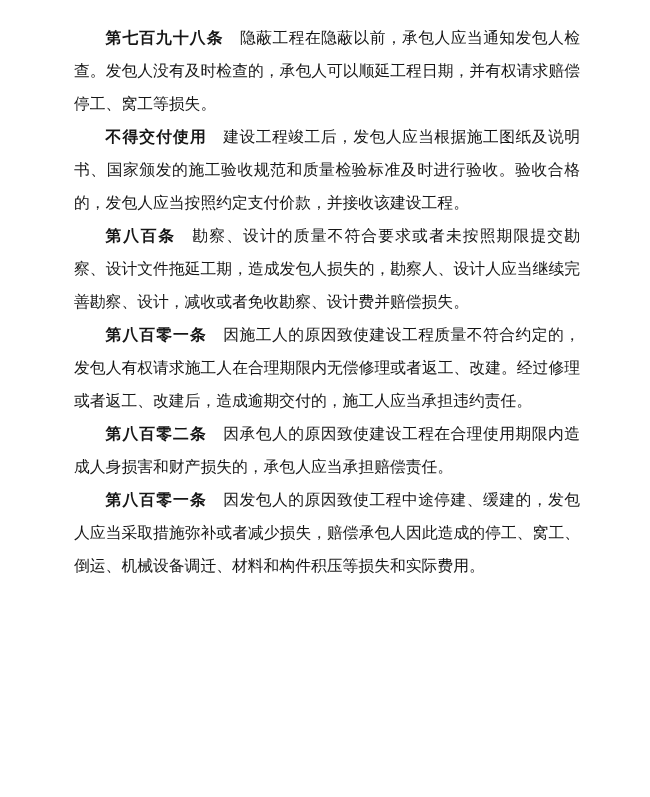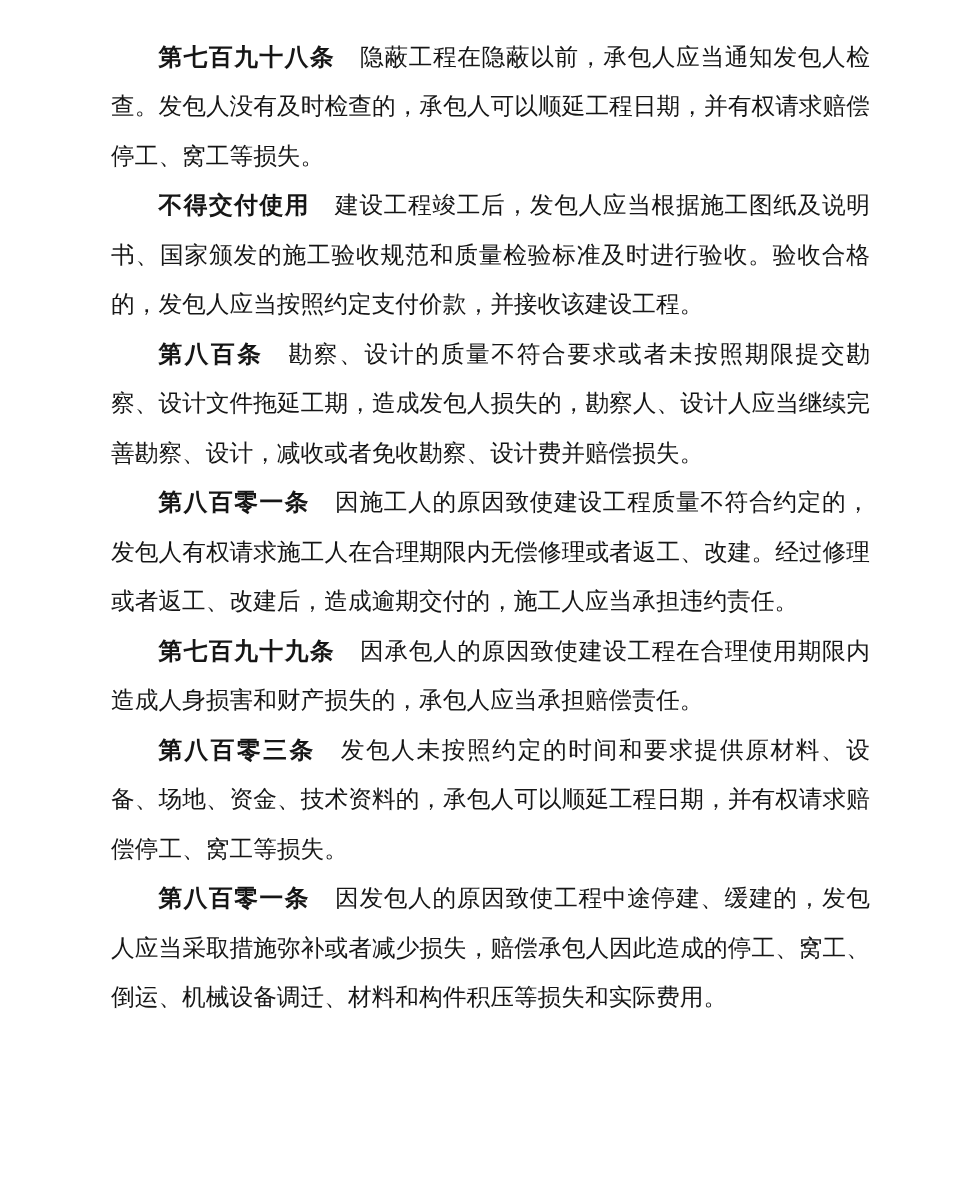--- a/index.html
+++ b/index.html
@@ -52,19 +52,18 @@
   <div class="doc">
   <p class="para"><span class="article-number">第七百九十八条</span><span class="article-text">隐蔽工程在隐蔽以前，承包人应当通知发包人检查。发包人没有及时检查的，承包人可以顺延工程日期，并有权请求赔偿停工、窝工等损失。</span></p>
 
   <p class="para"><span class="article-number">不得交付使用</span><span class="article-text">建设工程竣工后，发包人应当根据施工图纸及说明书、国家颁发的施工验收规范和质量检验标准及时进行验收。验收合格的，发包人应当按照约定支付价款，并接收该建设工程。</span></p>
 
 
   <p class="para"><span class="article-number">第八百条</span><span class="article-text">勘察、设计的质量不符合要求或者未按照期限提交勘察、设计文件拖延工期，造成发包人损失的，勘察人、设计人应当继续完善勘察、设计，减收或者免收勘察、设计费并赔偿损失。</span></p>
 
   <p class="para"><span class="article-number">第八百零一条</span><span class="article-text">因施工人的原因致使建设工程质量不符合约定的，发包人有权请求施工人在合理期限内无偿修理或者返工、改建。经过修理或者返工、改建后，造成逾期交付的，施工人应当承担违约责任。</span></p>
 
-  <p class="para"><span class="article-number">第七百九十九条</span><span class="article-text">因承包人的原因致使建设工程在合理使用期限内造成人身损害和财产损失的，承包人应当承担赔偿责任。</span></p>
+  <p class="para"><span class="article-number">第八百零二条</span><span class="article-text">因承包人的原因致使建设工程在合理使用期限内造成人身损害和财产损失的，承包人应当承担赔偿责任。</span></p>
 
-  <p class="para"><span class="article-number">第八百零三条</span><span class="article-text">发包人未按照约定的时间和要求提供原材料、设备、场地、资金、技术资料的，承包人可以顺延工程日期，并有权请求赔偿停工、窝工等损失。</span></p>
 
   <p class="para"><span class="article-number">第八百零一条</span><span class="article-text">因发包人的原因致使工程中途停建、缓建的，发包人应当采取措施弥补或者减少损失，赔偿承包人因此造成的停工、窝工、倒运、机械设备调迁、材料和构件积压等损失和实际费用。</span></p>
 </div>
 </div>
 
 </body></html>

